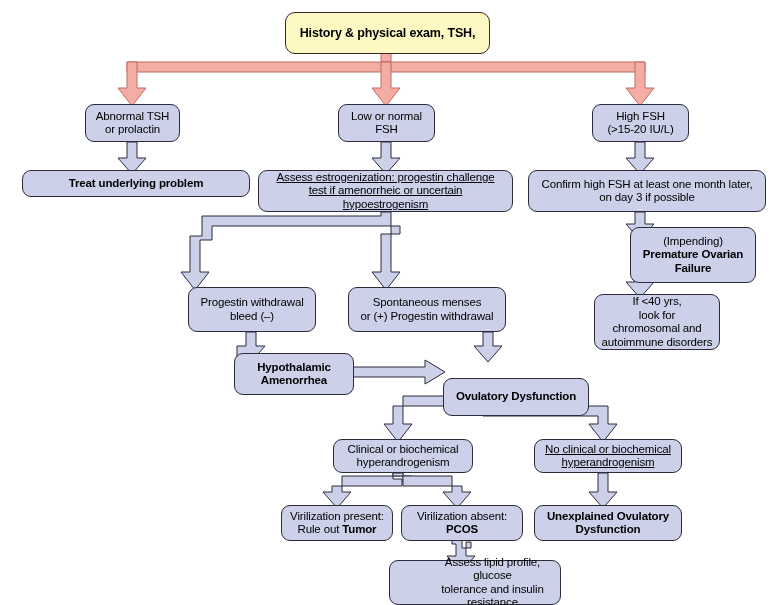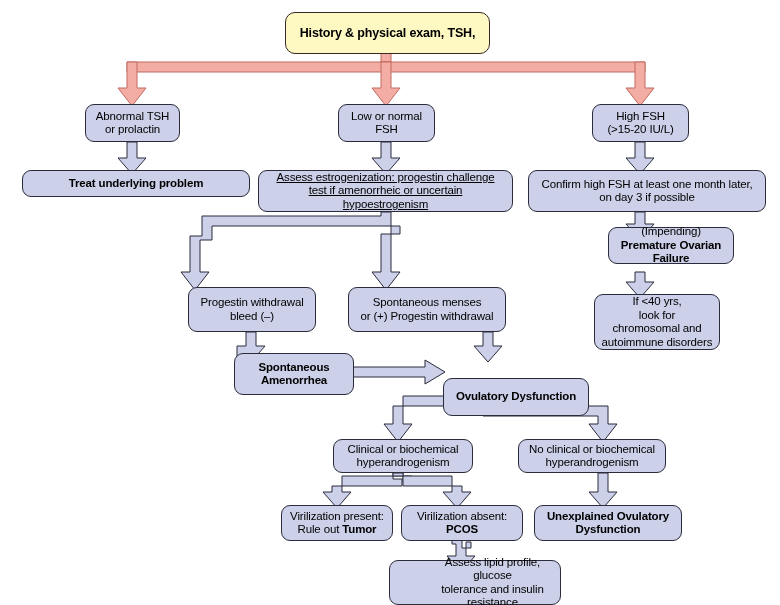--- a/index.html
+++ b/index.html
@@ -155,21 +155,21 @@
     </div>
   </div>
 
   <div class="node" style="left:528px; top:170px; width:238px; height:42px;">
     <div>
       <span class="ln">Confirm high FSH at least one month later,</span>
       <span class="ln">on day 3 if possible</span>
     </div>
   </div>
 
-  <div class="node" style="left:608px; top:227px; width:126px; height:37px;">
+  <div class="node" style="left:630px; top:227px; width:126px; height:56px;">
     <div>
       <span class="ln n">(Impending)</span>
       <span class="ln b">Premature Ovarian</span>
       <span class="ln b">Failure</span>
     </div>
   </div>
 
   <div class="node" style="left:594px; top:294px; width:126px; height:56px;">
     <div>
       <span class="ln">If &lt;40 yrs,</span>
@@ -188,39 +188,39 @@
 
   <div class="node" style="left:348px; top:287px; width:158px; height:45px;">
     <div>
       <span class="ln">Spontaneous menses</span>
       <span class="ln">or (+) Progestin withdrawal</span>
     </div>
   </div>
 
   <div class="node bold" style="left:234px; top:353px; width:120px; height:42px;">
     <div>
-      <span class="ln">Spontaneous</span>
+      <span class="ln">Hypothalamic</span>
       <span class="ln">Amenorrhea</span>
     </div>
   </div>
 
   <div class="node bold" style="left:443px; top:357px; width:146px; height:38px;margin-top:21px;">
     <div>
       <span class="ln">Ovulatory Dysfunction</span>
     </div>
   </div>
 
   <div class="node" style="left:333px; top:439px; width:140px; height:34px;">
     <div>
       <span class="ln">Clinical or biochemical</span>
       <span class="ln">hyperandrogenism</span>
     </div>
   </div>
 
-  <div class="node" style="left:518px; top:439px; width:148px; height:34px;">
+  <div class="node" style="left:534px; top:439px; width:148px; height:34px;text-decoration:underline;">
     <div>
       <span class="ln">No clinical or biochemical</span>
       <span class="ln">hyperandrogenism</span>
     </div>
   </div>
 
   <div class="node" style="left:281px; top:505px; width:112px; height:36px;">
     <div>
       <span class="ln">Virilization present:</span>
       <span class="ln"><span>Rule out </span><span class="b">Tumor</span></span>

